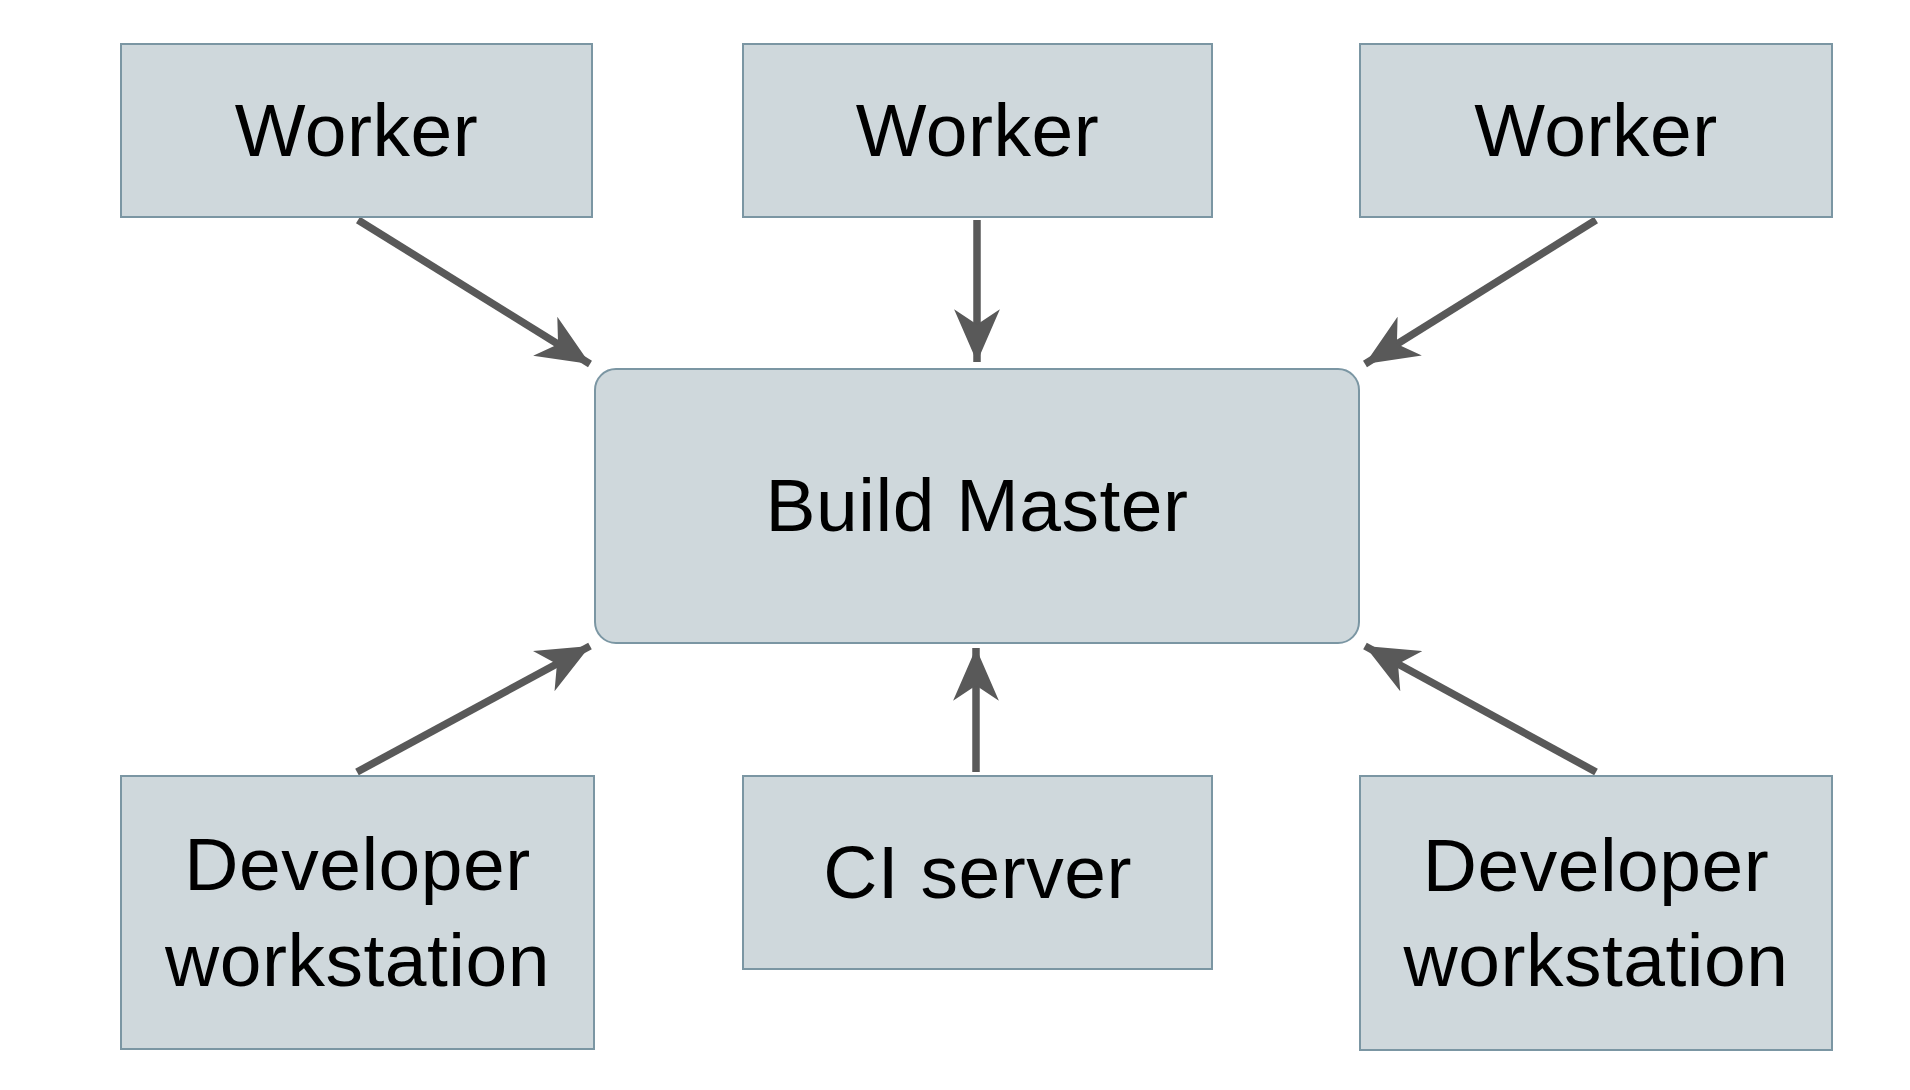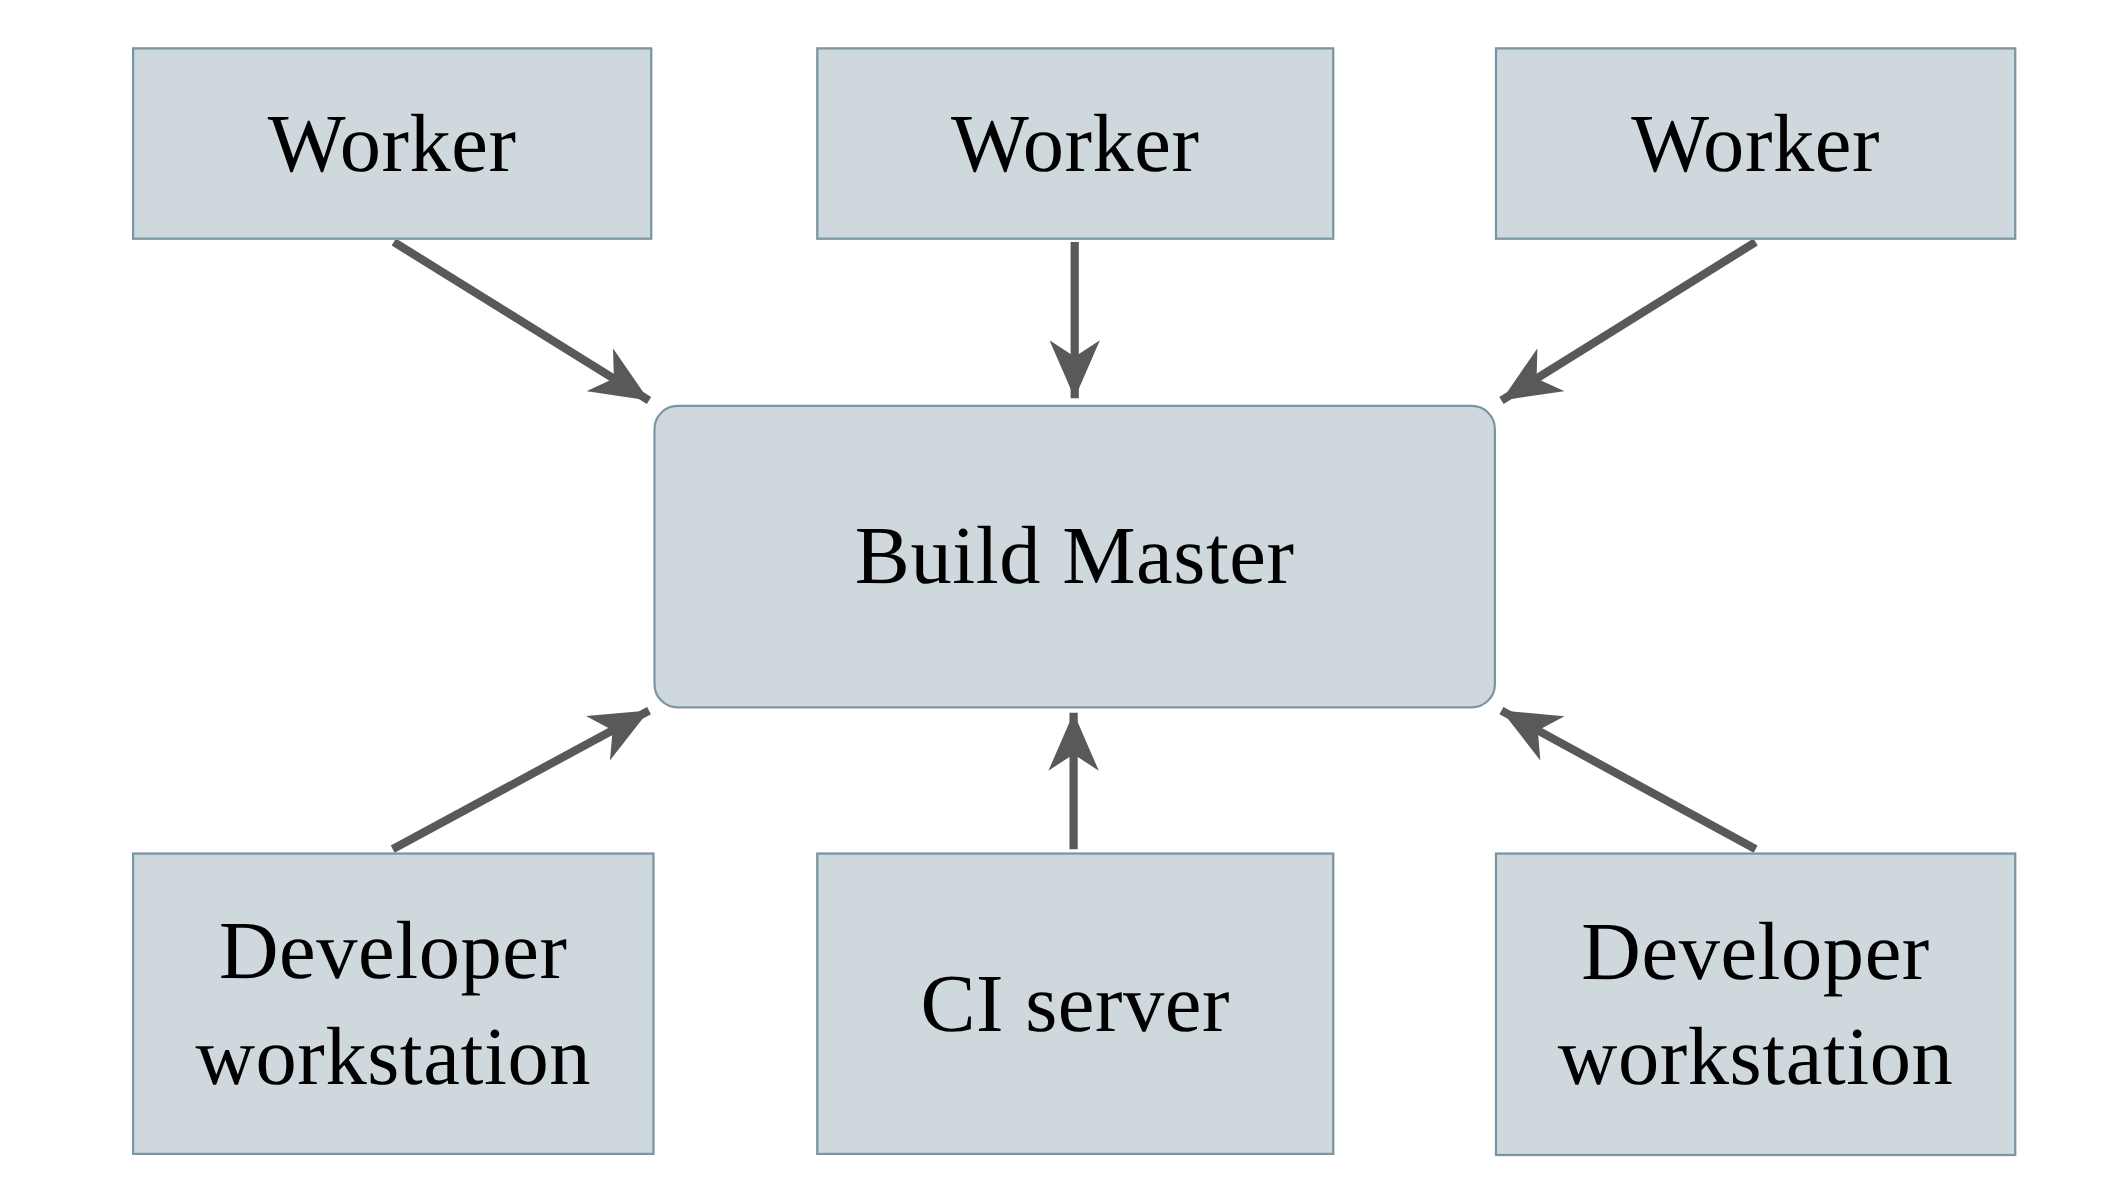--- a/index.html
+++ b/index.html
@@ -28,28 +28,27 @@
     background:var(--node-fill);
     border:2px solid var(--node-border);
     display:flex;
     align-items:center;
     justify-content:center;
     text-align:center;
     color:var(--text-color);
     font-size:75px;
     line-height:1.27;
     letter-spacing:0.5px;
-    font-family:Liberation Serif, serif;
   }
   .node-worker-left  { left:120px;  top:43px;  width:473px; height:175px; }
   .node-worker-center{ left:742px;  top:43px;  width:471px; height:175px; }
   .node-worker-right { left:1359px; top:43px;  width:474px; height:175px; }
   .node-build-master { left:594px;  top:368px; width:766px; height:276px;border-radius:22px; }
   .node-dev-left     { left:120px;  top:775px; width:475px; height:275px; }
-  .node-ci-server    { left:742px;  top:775px; width:471px; height:275px; }
+  .node-ci-server    { left:742px;  top:775px; width:471px; height:195px; }
   .node-dev-right    { left:1359px; top:775px; width:474px; height:276px; }
   .edges{
     position:absolute;
     left:0; top:0;
     width:1910px;
     height:1090px;
     pointer-events:none;
   }
   .edge{
     stroke:var(--arrow-color);

